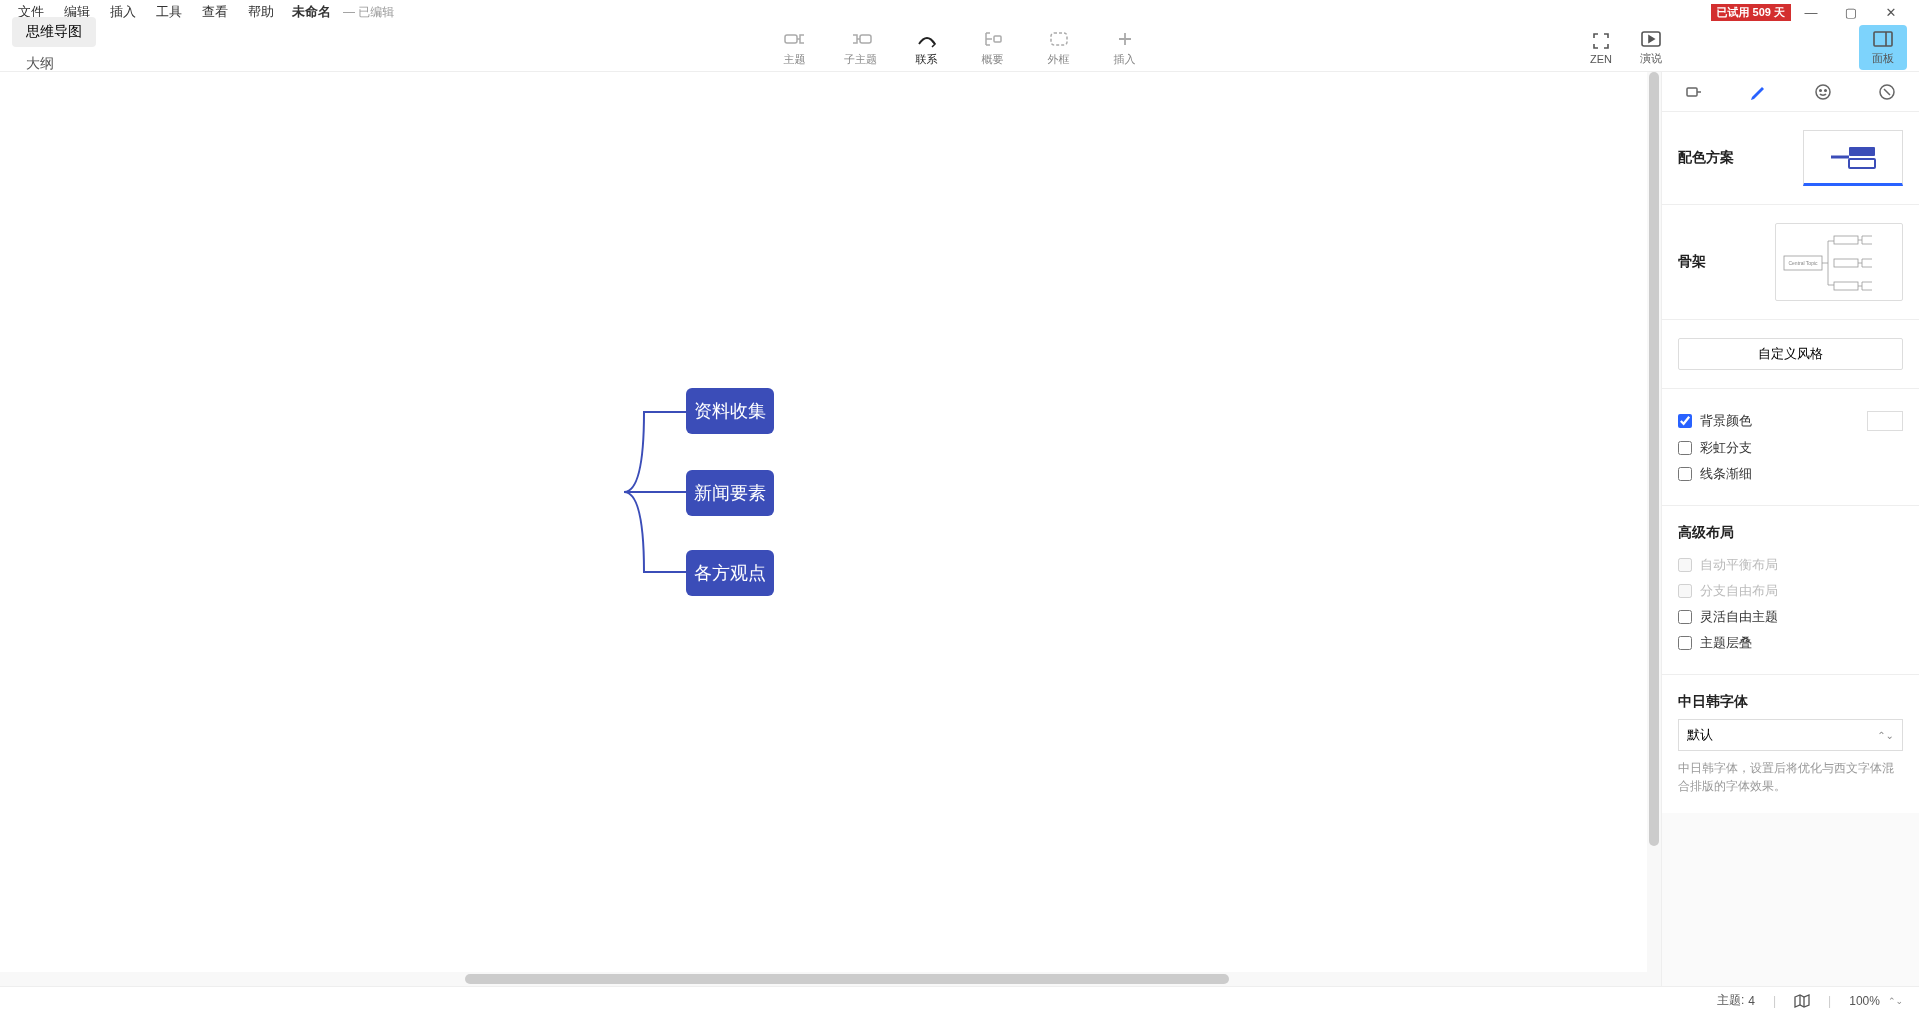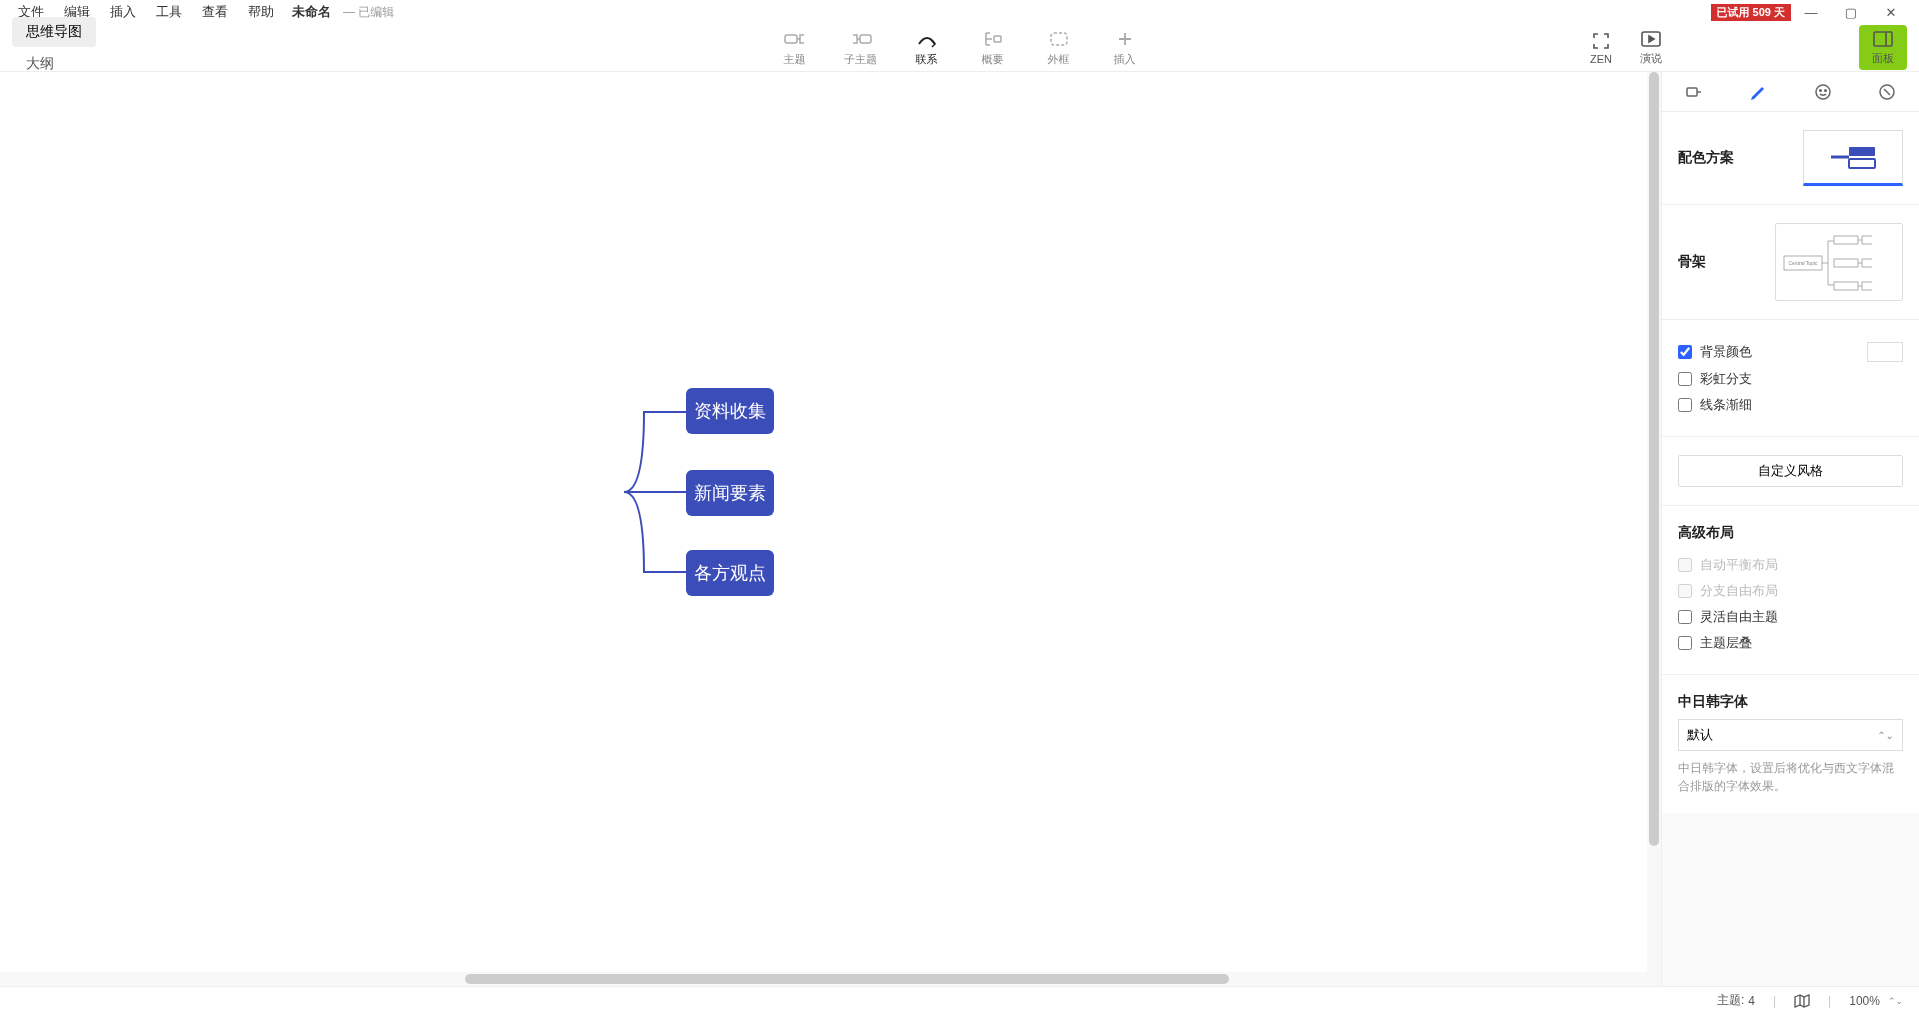--- a/index.html
+++ b/index.html
@@ -19,21 +19,21 @@
 .toolbar2 .view-tabs { display: flex; padding-left: 12px; gap: 2px; flex-direction: column; }
 .toolbar2 .view-tab { padding: 6px 14px; font-size: 14px; color: #555; cursor: pointer; border-radius: 4px; }
 .toolbar2 .view-tab.active { background: #eee; color: #000; }
 .toolbar2 .center-tools { position: absolute; left: 50%; transform: translateX(-50%); display: flex; gap: 8px; }
 .toolbar2 .tool-btn { display: flex; flex-direction: column; align-items: center; width: 58px; cursor: pointer; color: #888; }
 .toolbar2 .tool-btn.active { color: #222; }
 .toolbar2 .tool-btn .icon { height: 22px; display: flex; align-items: center; justify-content: center; }
 .toolbar2 .tool-btn .lbl { font-size: 11px; margin-top: 2px; }
 .toolbar2 .right-tools { margin-left: auto; display: flex; gap: 2px; padding-right: 12px; align-items: center; }
 .toolbar2 .right-tool { display: flex; flex-direction: column; align-items: center; width: 48px; cursor: pointer; color: #555; }
-.toolbar2 .right-tool.active { background: #84cc16; border-radius: 4px; padding: 4px 2px; }
+.toolbar2 .right-tool.active { background: #7dd3fc; border-radius: 4px; padding: 4px 2px; }
 .toolbar2 .right-tool .icon { height: 20px; display:flex; align-items:center; justify-content:center;}
 .toolbar2 .right-tool .lbl { font-size: 11px; margin-top: 2px; }
 
 
 .canvas-wrap { position: absolute; top: 72px; left: 0; right: 258px; bottom: 28px; overflow: hidden; background: #fff; }
 .canvas { position: relative; width: 100%; height: 100%; }
 .central-topic { position: absolute; left: 372px; top: 386px; width: 252px; height: 68px; border: 2px solid #3b4db8; border-radius: 8px; display: flex; align-items: center; justify-content: center; font-size: 22px; color: #3b4db8; }
 .main-topic { position: absolute; width: 88px; height: 46px; background: #3b4db8; border-radius: 6px; display: flex; align-items: center; justify-content: center; font-size: 18px; color: #fff; }
 .mt1 { left: 686px; top: 316px; }
 .mt2 { left: 686px; top: 398px; }
@@ -252,37 +252,37 @@
           <rect x="58" y="35" width="24" height="8"></rect>
             <path d="M82 39h4M86 39v-4h10M86 39v4h10"></path>
           <rect x="58" y="58" width="24" height="8"></rect>
             <path d="M82 62h4M86 62v-4h10M86 62v4h10"></path>
         </g>
       </svg>
     </div>
   </div>
 
   <div class="panel-section">
+    <div class="custom-style-btn">自定义风格</div>
+  </div>
+
+  <div class="panel-section">
     <label class="chk-row">
       <input type="checkbox" checked="" style="">
       <span>背景颜色</span>
       <span class="color-swatch"></span>
     </label>
     <label class="chk-row">
       <input type="checkbox" style="">
       <span>彩虹分支</span>
     </label>
     <label class="chk-row">
       <input type="checkbox" style="">
       <span>线条渐细</span>
     </label>
-  </div>
-
-  <div class="panel-section">
-    <div class="custom-style-btn">自定义风格</div>
   </div>
 
   <div class="panel-section">
     <div class="sec-title" style="margin-bottom:10px;">高级布局</div>
     <label class="chk-row disabled">
       <input type="checkbox" disabled="" style="">
       <span>自动平衡布局</span>
     </label>
     <label class="chk-row disabled">
       <input type="checkbox" disabled="" style="">

